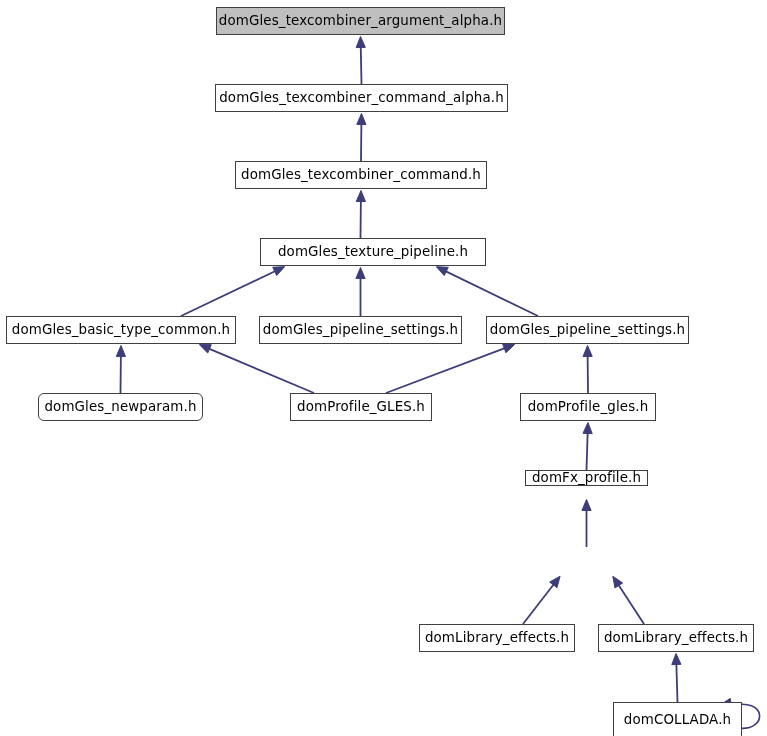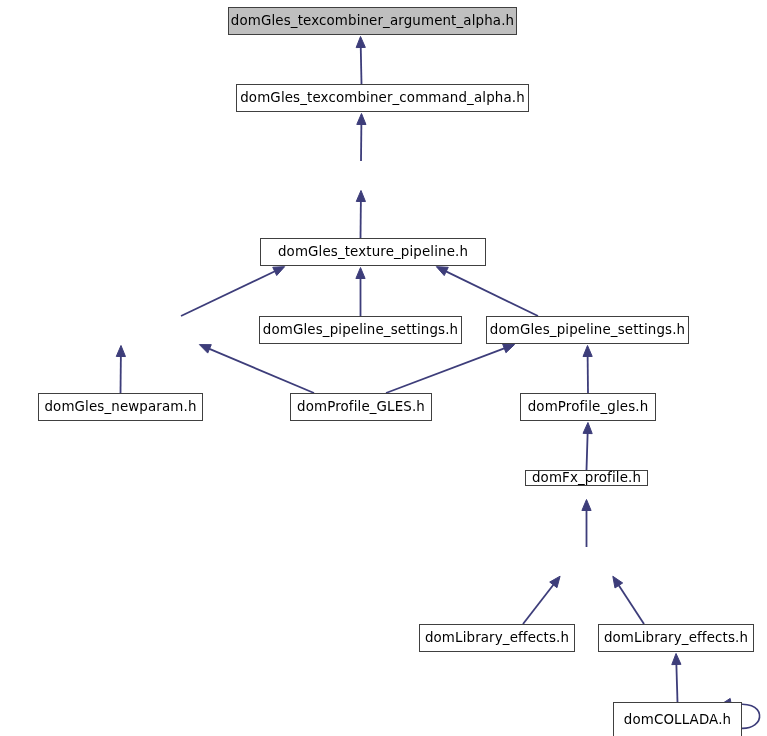--- a/index.html
+++ b/index.html
@@ -105,36 +105,42 @@
       </g>
       <g>
         <line x1="677.5" y1="702" x2="676.3148583456095" y2="662.4952781869848" stroke="#3d3d7a" stroke-width="1.8"></line>
         <polygon points="676.0449797636585,653.4993254552835 680.9727627600237,664.3564408521435 671.776899967618,664.6323167359157" fill="#3d3d7a" stroke="#3d3d7a" stroke-width="1"></polygon>
       </g>
       <g>
         <path d="M 738 728 C 768 732, 768 696, 730 706" fill="none" stroke="#3d3d7a" stroke-width="1.6"></path>
         <polygon points="720,705 730.172,698.42 731.828,707.62" fill="#3d3d7a" stroke="#3d3d7a" stroke-width="1"></polygon>
       </g>
     </svg>
-<div class="node root" style="left: 228px; top: 7px; width: 289px; height: 28px;">
+<div class="node root" style="left: 216px; top: 7px; width: 289px; height: 28px;">
       <span>domGles_texcombiner_argument_alpha.h</span>
     </div>
-    <div class="node" style="left: 215px; top: 84px; width: 293px; height: 28px; margin-left: 21px;">
+    <div class="node" style="left: 215px; top: 84px; width: 293px; height: 28px;">
       <span>domGles_texcombiner_command_alpha.h</span>
+    </div>
+    <div class="node" style="left: 235px; top: 161px; width: 252px; height: 28px;">
+      <span>domGles_texcombiner_command.h</span>
     </div>
     <div class="node" style="left: 260px; top: 238px; width: 226px; height: 28px;">
       <span>domGles_texture_pipeline.h</span>
+    </div>
+    <div class="node" style="left: 6px; top: 316px; width: 230px; height: 28px;">
+      <span>domGles_basic_type_common.h</span>
     </div>
     <div class="node" style="left: 259px; top: 316px; width: 203px; height: 28px;">
       <span>domGles_pipeline_settings.h</span>
     </div>
     <div class="node" style="left: 486px; top: 316px; width: 203px; height: 28px;">
       <span>domGles_pipeline_settings.h</span>
     </div>
-    <div class="node" style="left: 38px; top: 393px; width: 165px; height: 28px;">
+    <div class="node" style="left: 38px; top: 393px; width: 165px; height: 28px; border-radius: 6px;">
       <span>domGles_newparam.h</span>
     </div>
     <div class="node" style="left: 290px; top: 393px; width: 142px; height: 28px;">
       <span>domProfile_GLES.h</span>
     </div>
     <div class="node" style="left: 520px; top: 393px; width: 136px; height: 28px;">
       <span>domProfile_gles.h</span>
     </div>
     <div class="node" style="left: 525px; top: 470px; width: 123px; height: 16px;">
       <span>domFx_profile.h</span>

